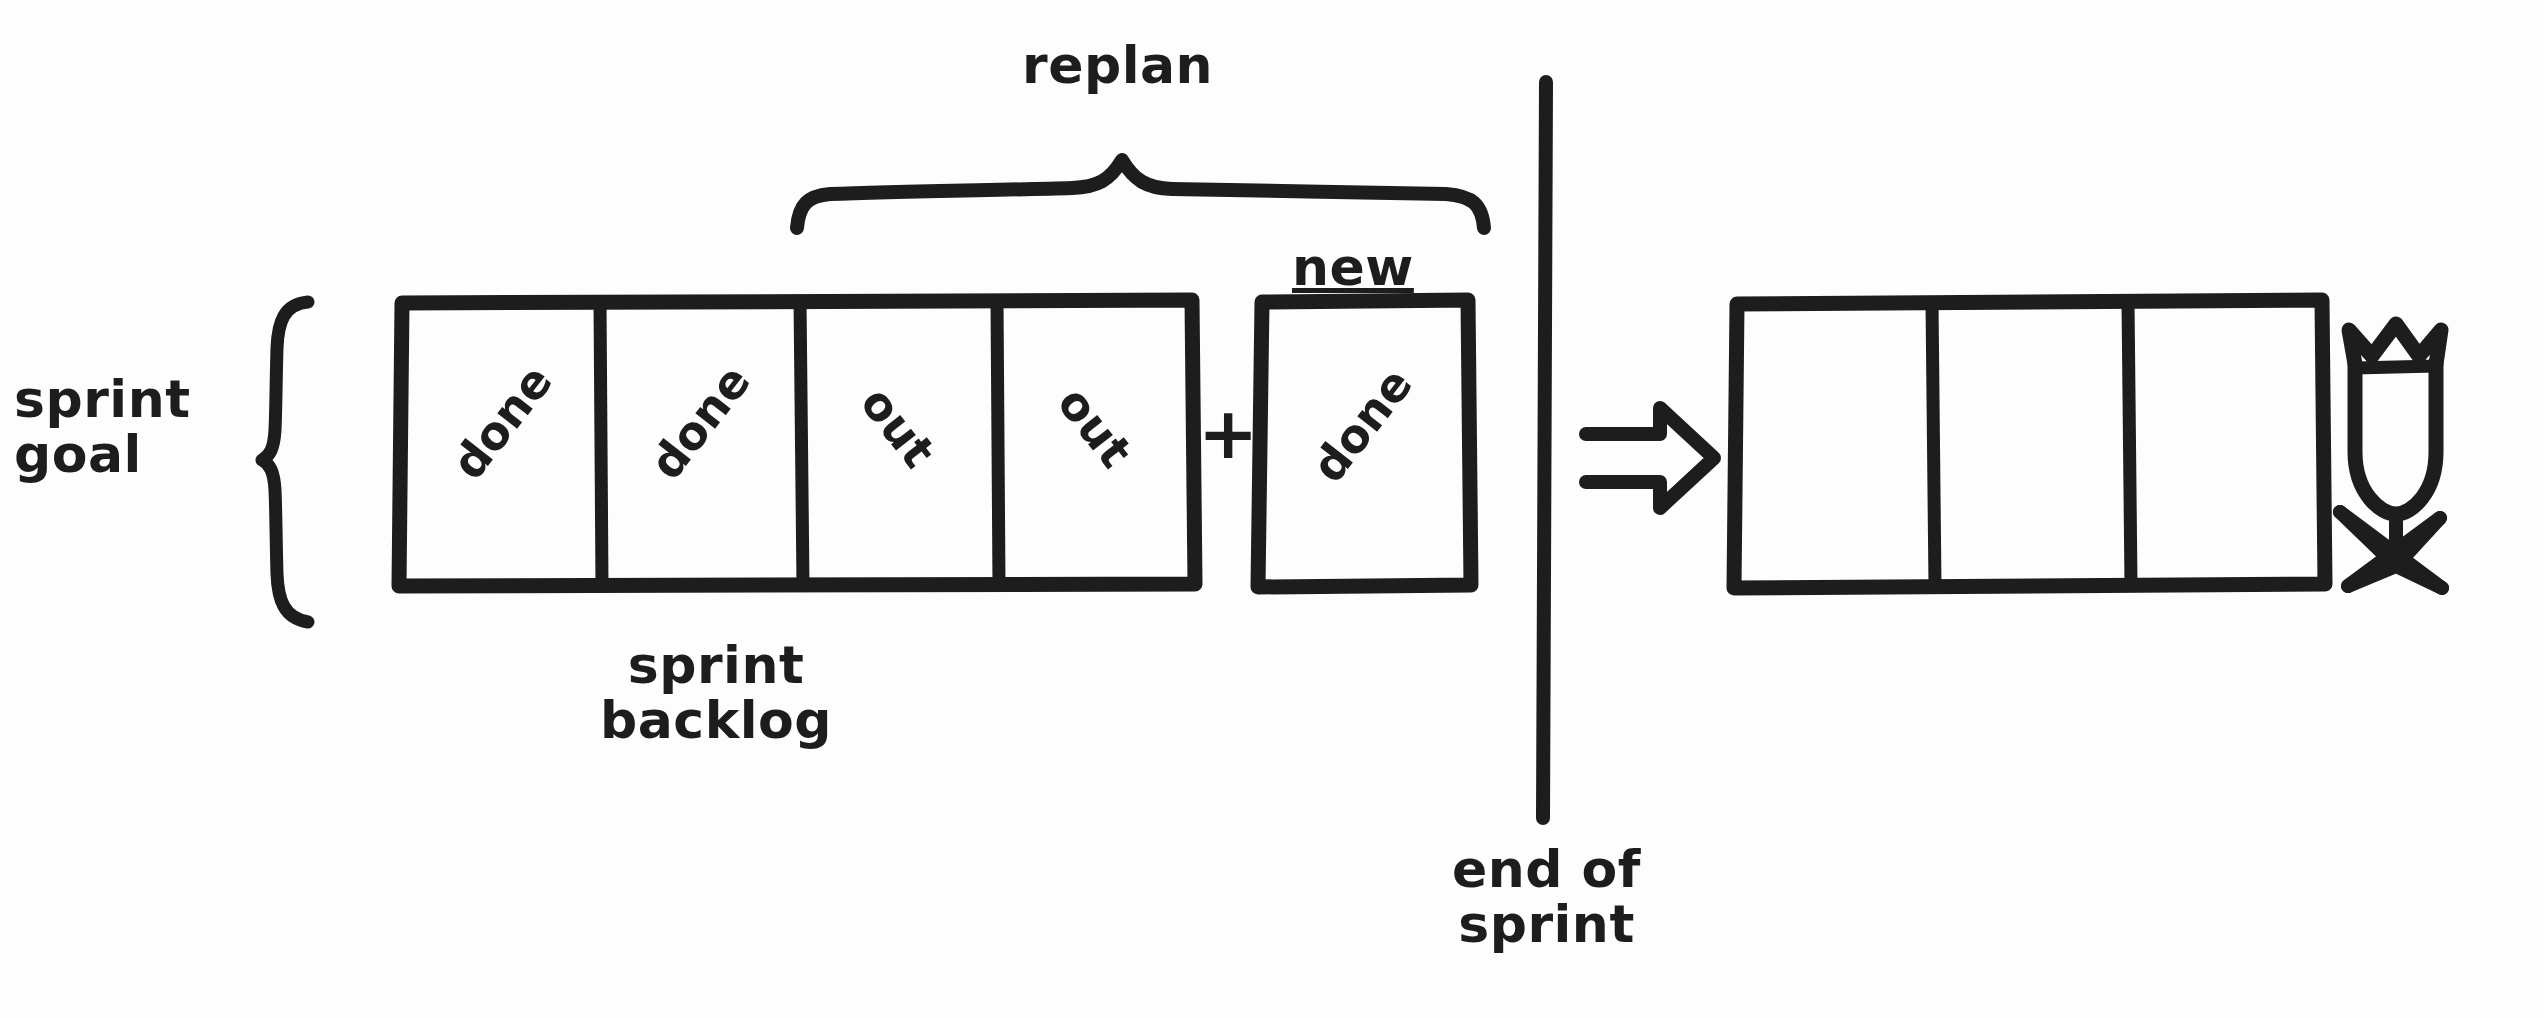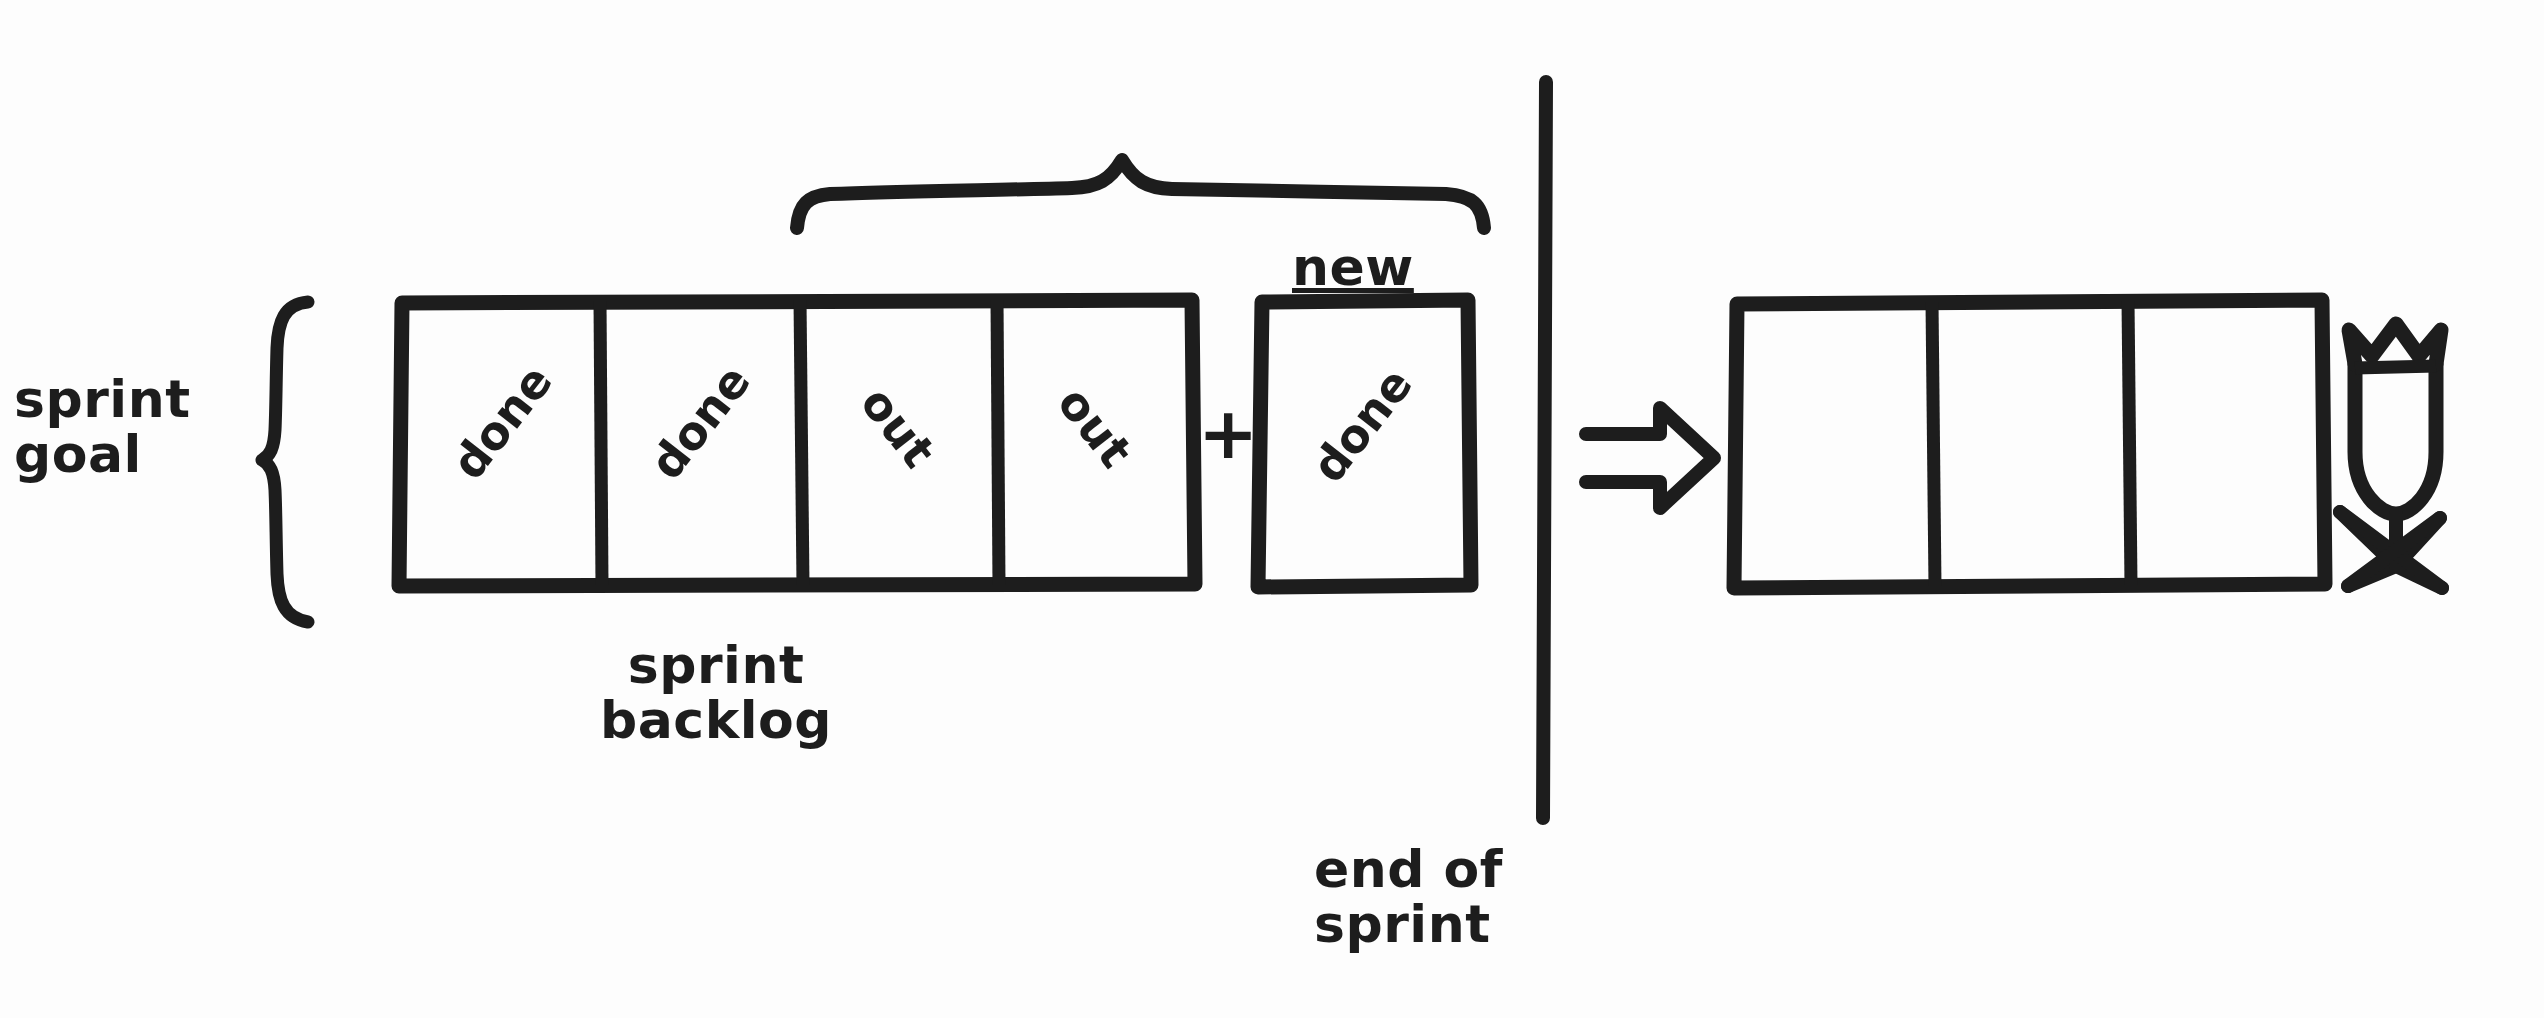--- a/index.html
+++ b/index.html
@@ -52,24 +52,24 @@
     top: 38px;
     font-size: 52px;
   }
   .lbl-new {
     left: 1292px;
     top: 240px;
     font-size: 52px;
     text-decoration: underline;
   }
   .lbl-end-of-sprint {
-    left: 1314px;
+    left: 1452px;
     top: 842px;
     font-size: 52px;
-    text-align: left;
+    text-align: center;
   }
   .box-text {
     position: absolute;
     font-family: "DejaVu Sans", sans-serif;
     font-weight: 700;
     font-size: 46px;
     color: #1d1d1d;
     white-space: pre;
     user-select: none;
   }
@@ -166,20 +166,21 @@
       <path d="M2440,518 L2348,586" fill="none" stroke="#1d1d1d" stroke-width="14" stroke-linecap="round"></path>
     </g>
   </svg>
 
   <div class="hand-text lbl-sprint-goal">sprint
 goal</div>
 
   <div class="hand-text lbl-sprint-backlog">sprint
 backlog</div>
 
+  <div class="hand-text lbl-replan">replan</div>
 
   <div class="hand-text lbl-new">new</div>
 
   <div class="hand-text lbl-end-of-sprint">end of
 sprint</div>
 
   <div class="hand-text" style="left:1198px; top:396px; font-size:72px;">+</div>
 
   <div class="box-text rot-down" style="left:432px; top:395px; width:140px; text-align:center;">done</div>
 

